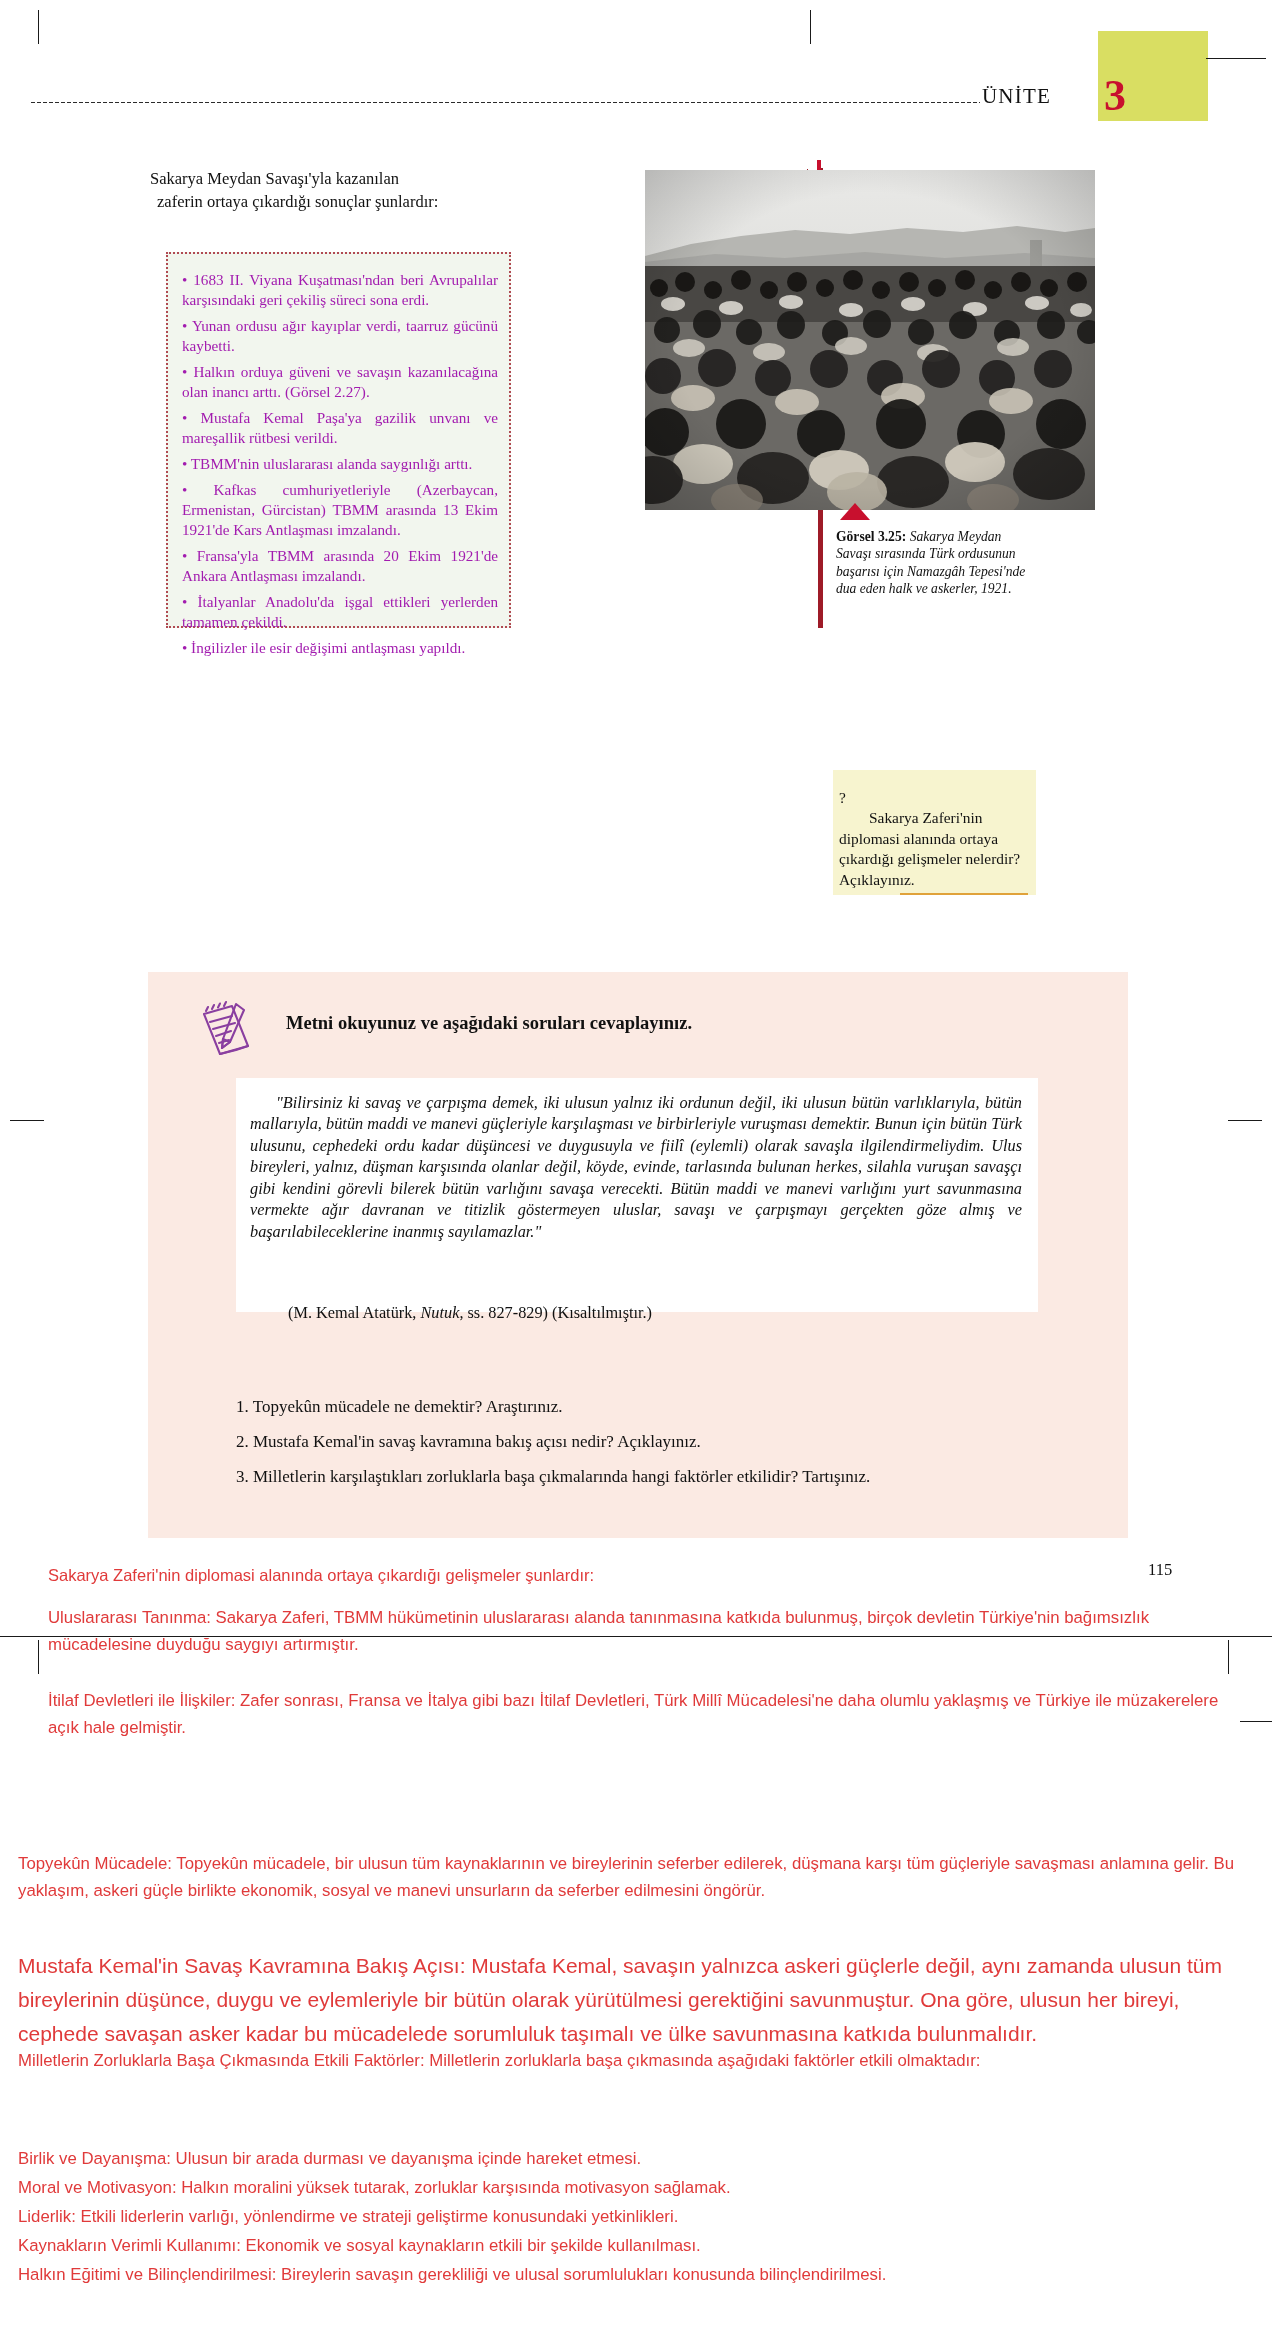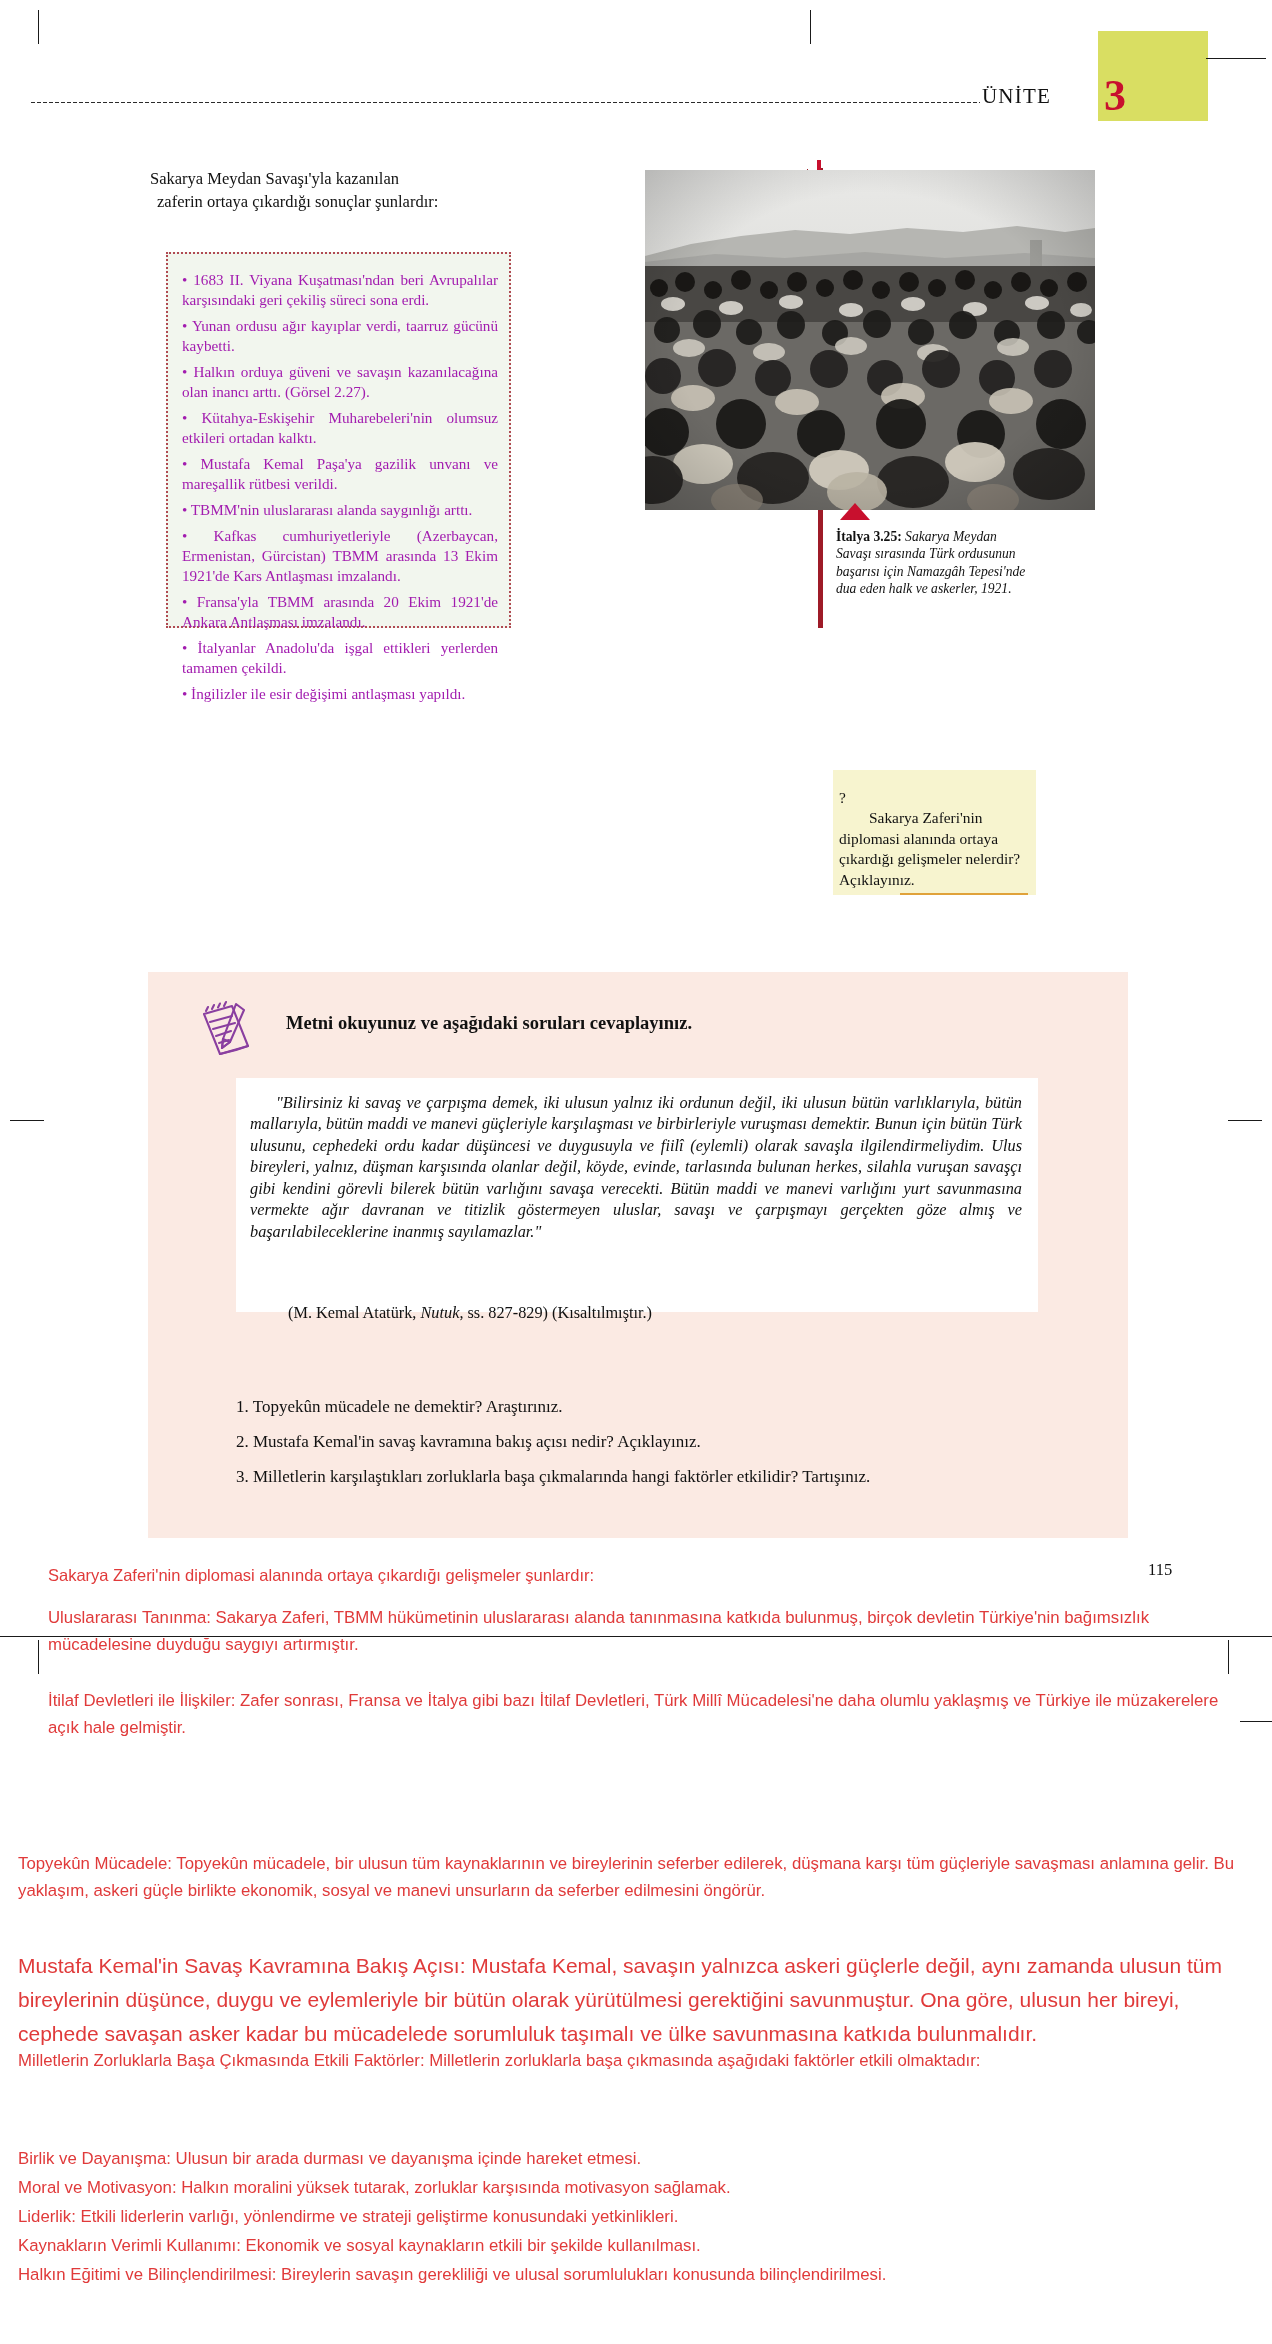--- a/index.html
+++ b/index.html
@@ -189,21 +189,20 @@
 <div class="intro">
   <span>Sakarya Meydan Savaşı'yla kazanılan</span>
   <span class="ln2">zaferin ortaya çıkardığı sonuçlar şunlardır:</span>
 </div>
 
 <div class="bullet-box"></div>
 <div class="bullet-list">
   <p>• 1683 II. Viyana Kuşatması'ndan beri Avrupalılar karşısındaki geri çekiliş süreci sona erdi.</p>
   <p>• Yunan ordusu ağır kayıplar verdi, taarruz gücünü kaybetti.</p>
   <p>• Halkın orduya güveni ve savaşın kazanılacağına olan inancı arttı. (Görsel 2.27).</p>
-  <p>•    Kütahya-Eskişehir   Muharebeleri'nin olumsuz etkileri ortadan kalktı.</p>
   <p>• Mustafa Kemal Paşa'ya gazilik unvanı ve mareşallik rütbesi verildi.</p>
   <p>• TBMM'nin uluslararası alanda saygınlığı arttı.</p>
   <p>• Kafkas cumhuriyetleriyle (Azerbaycan, Ermenistan, Gürcistan) TBMM arasında 13 Ekim 1921'de Kars Antlaşması imzalandı.</p>
   <p>• Fransa'yla TBMM arasında 20 Ekim 1921'de Ankara Antlaşması imzalandı.</p>
   <p>• İtalyanlar Anadolu'da işgal ettikleri yerlerden tamamen çekildi.</p>
   <p>• İngilizler ile esir değişimi antlaşması yapıldı.</p>
 </div>
 
 <div class="thin-dot-v"></div>
 <div class="red-vrule"></div>
@@ -320,21 +319,21 @@
         <ellipse cx="92" cy="330" rx="26" ry="16"></ellipse>
           <ellipse cx="348" cy="330" rx="26" ry="16"></ellipse>
       </g>
     </g>
     <rect x="0" y="0" width="450" height="340" fill="url(#vig)"></rect>
   </svg>
 </div>
 
 <div class="red-tri"></div>
 <div class="photo-caption">
-  <b>İtalya 3.25:</b><span> Sakarya Meydan Savaşı sırasında Türk ordusunun başarısı için Namazgâh Tepesi'nde dua eden halk ve askerler, 1921.</span>
+  <b>Görsel 3.25:</b><span> Sakarya Meydan Savaşı sırasında Türk ordusunun başarısı için Namazgâh Tepesi'nde dua eden halk ve askerler, 1921.</span>
 </div>
 
 <div class="qbox"></div>
 <div class="qbox-text">
   <span class="qmark">?</span>
   <span style="display:inline-block; text-indent:30px;">Sakarya Zaferi'nin diplomasi alanında ortaya çıkardığı gelişmeler nelerdir? Açıklayınız.</span>
 </div>
 <div class="qbox-underline"></div>
 
 <div class="act-panel"></div>

